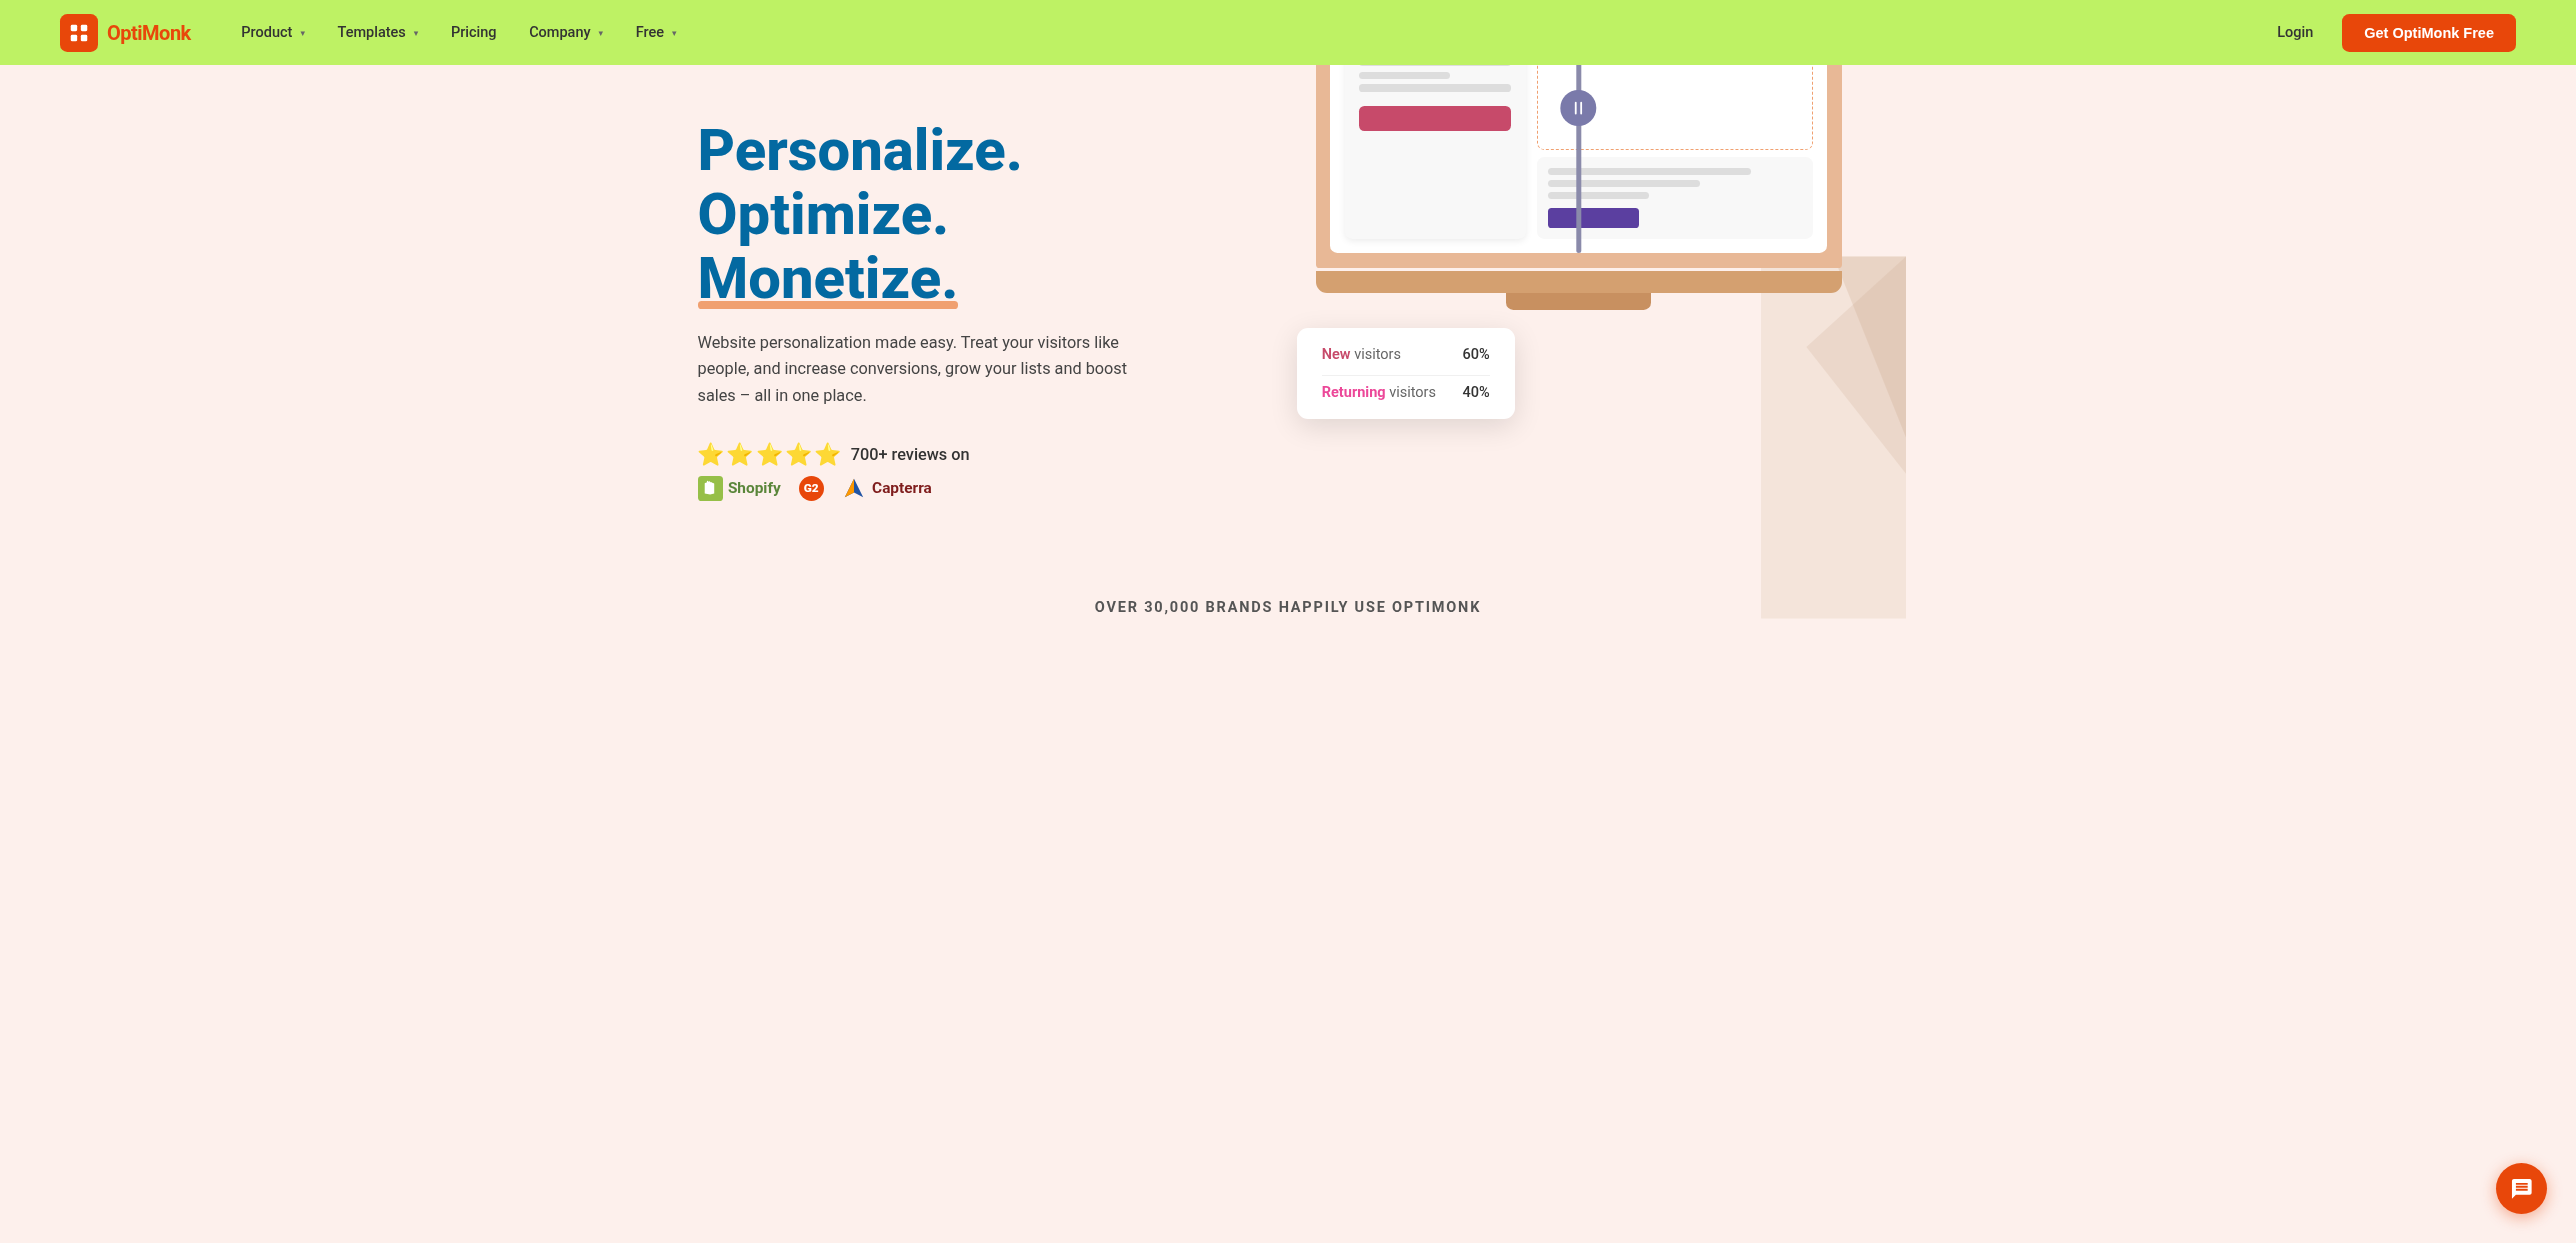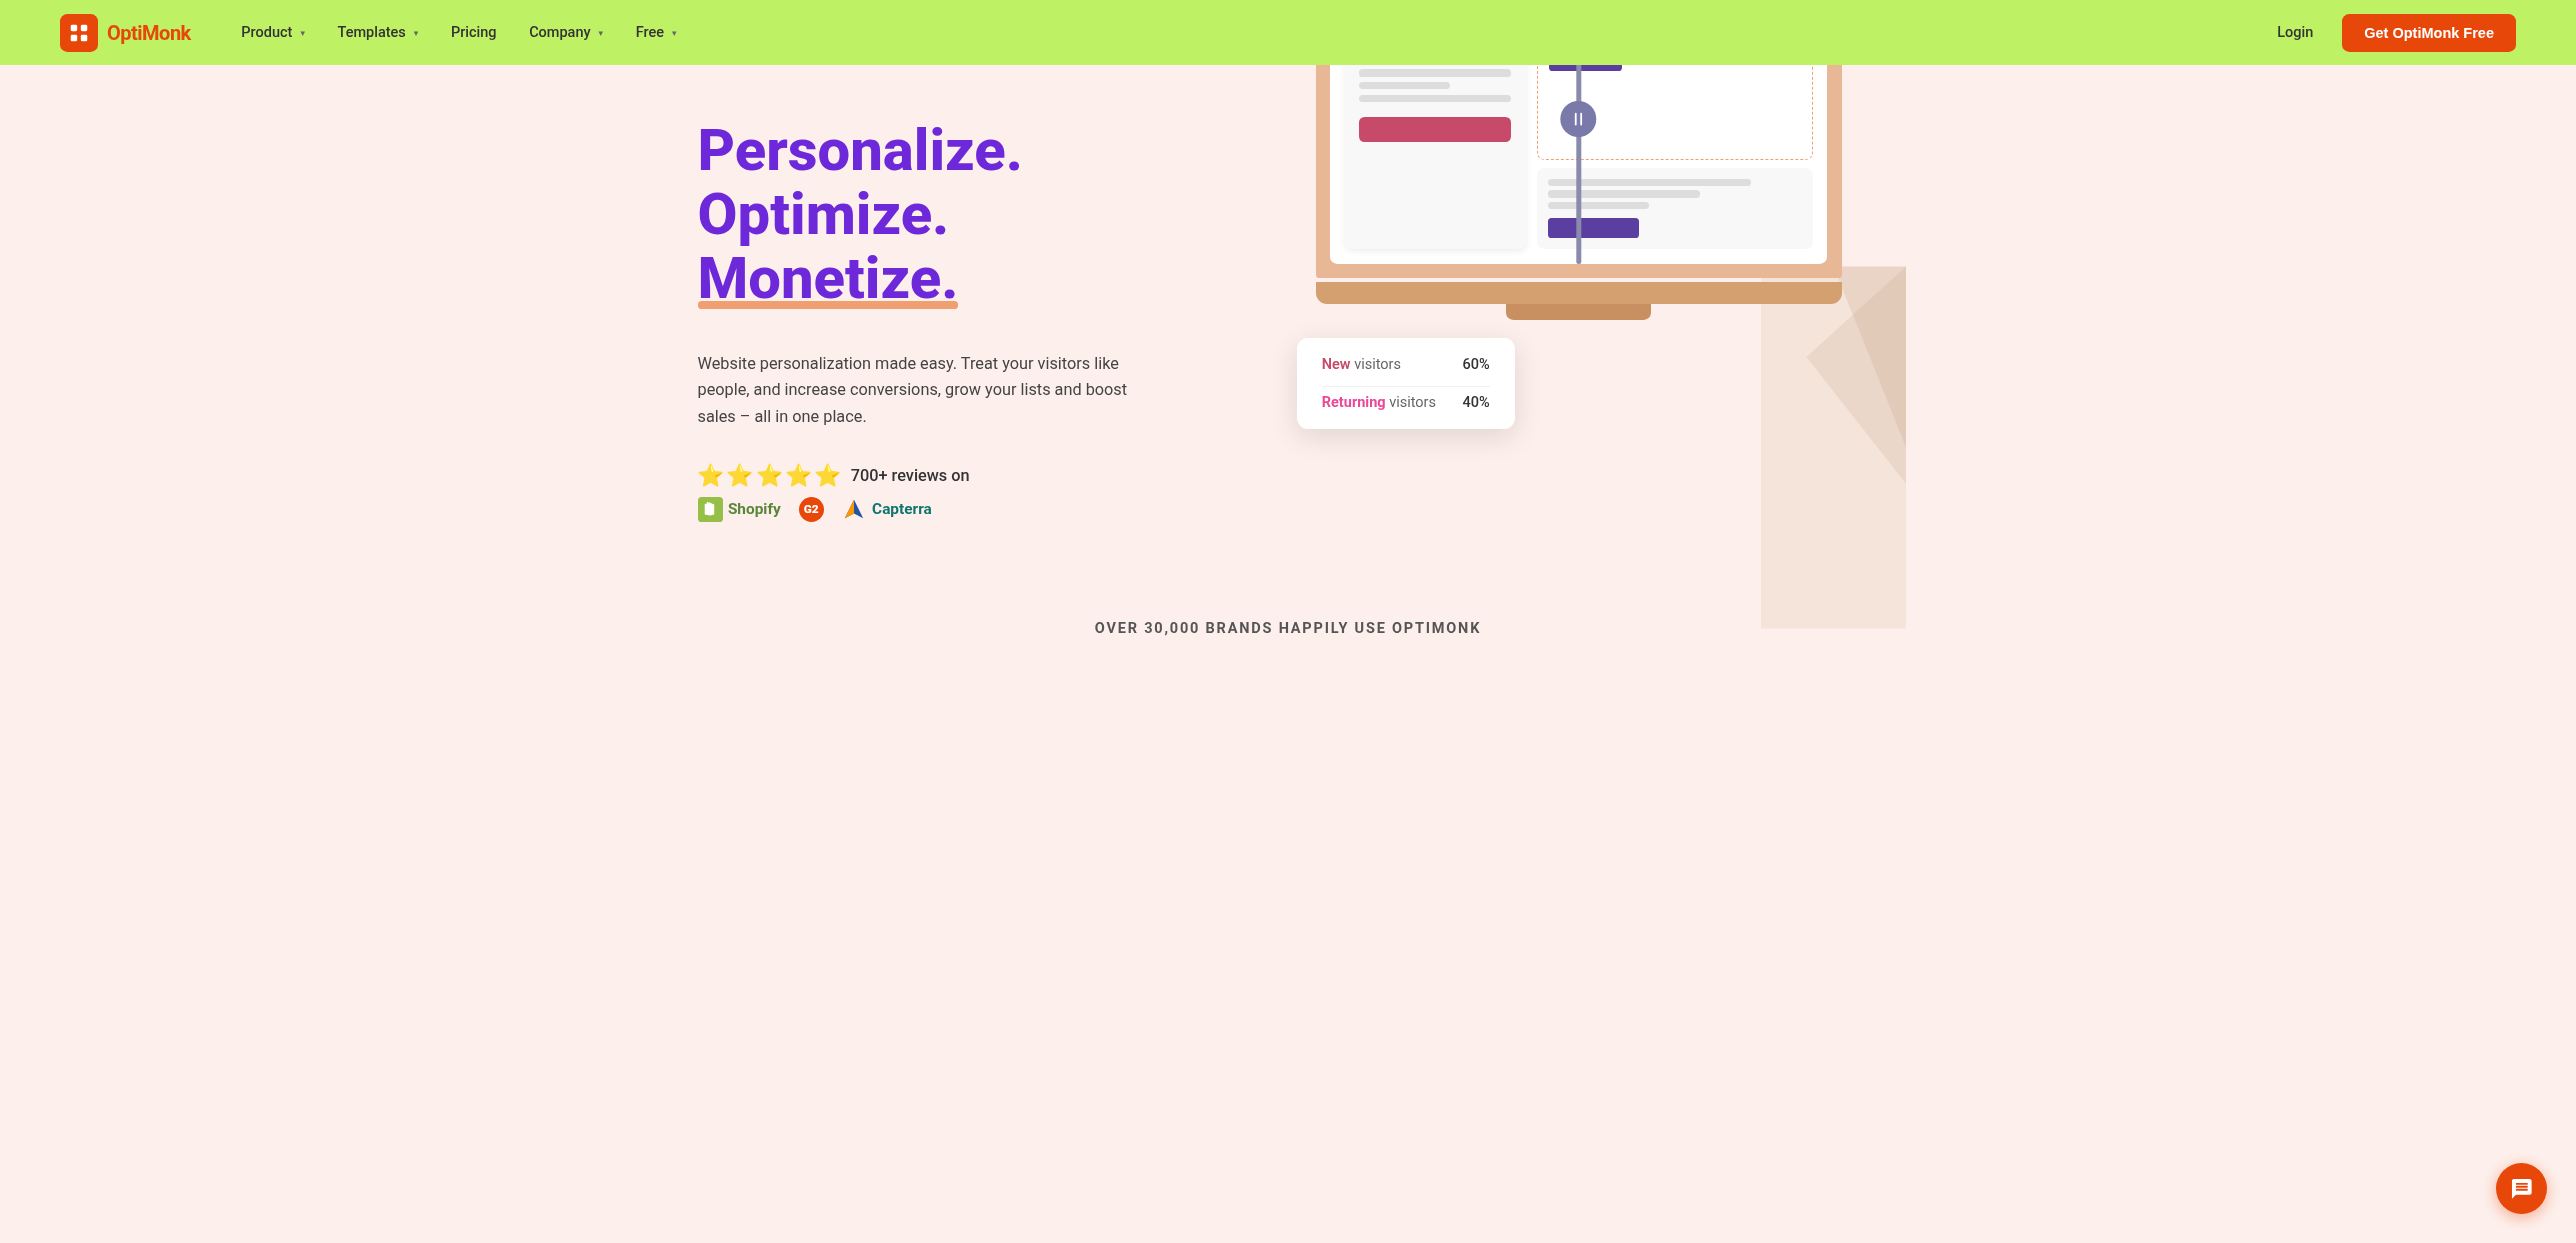--- a/index.html
+++ b/index.html
@@ -104,23 +104,23 @@
       margin: 0 auto;
       position: relative;
     }
     .hero-left {
       flex: 1;
       padding-right: 36px;
     }
     .hero-title {
       font-size: 58px;
       font-weight: 800;
-      color: #6d28d9;
+      color: #0369a1;
       line-height: 1.1;
-      margin-bottom: 41px;
+      margin-bottom: 20px;
     }
     .hero-title .highlight {
       position: relative;
       display: inline-block;
     }
     .hero-title .highlight::after {
       content: '';
       position: absolute;
       bottom: 1.8px;
       left: 0;
@@ -189,21 +189,21 @@
     }
     .platform-badge {
       display: flex;
       align-items: center;
       gap: 5.4px;
       font-size: 15.4px;
       font-weight: 700;
     }
     .shopify-badge { color: #5a863a; }
     .g2-badge { color: #e8470a; }
-    .capterra-badge { color: #0f766e; }
+    .capterra-badge { color: #7f1d1d; }
     .platform-icon {
       width: 25px;
       height: 25px;
       border-radius: 3.6px;
       display: flex;
       align-items: center;
       justify-content: center;
       font-size: 12.7px;
       font-weight: 900;
     }

